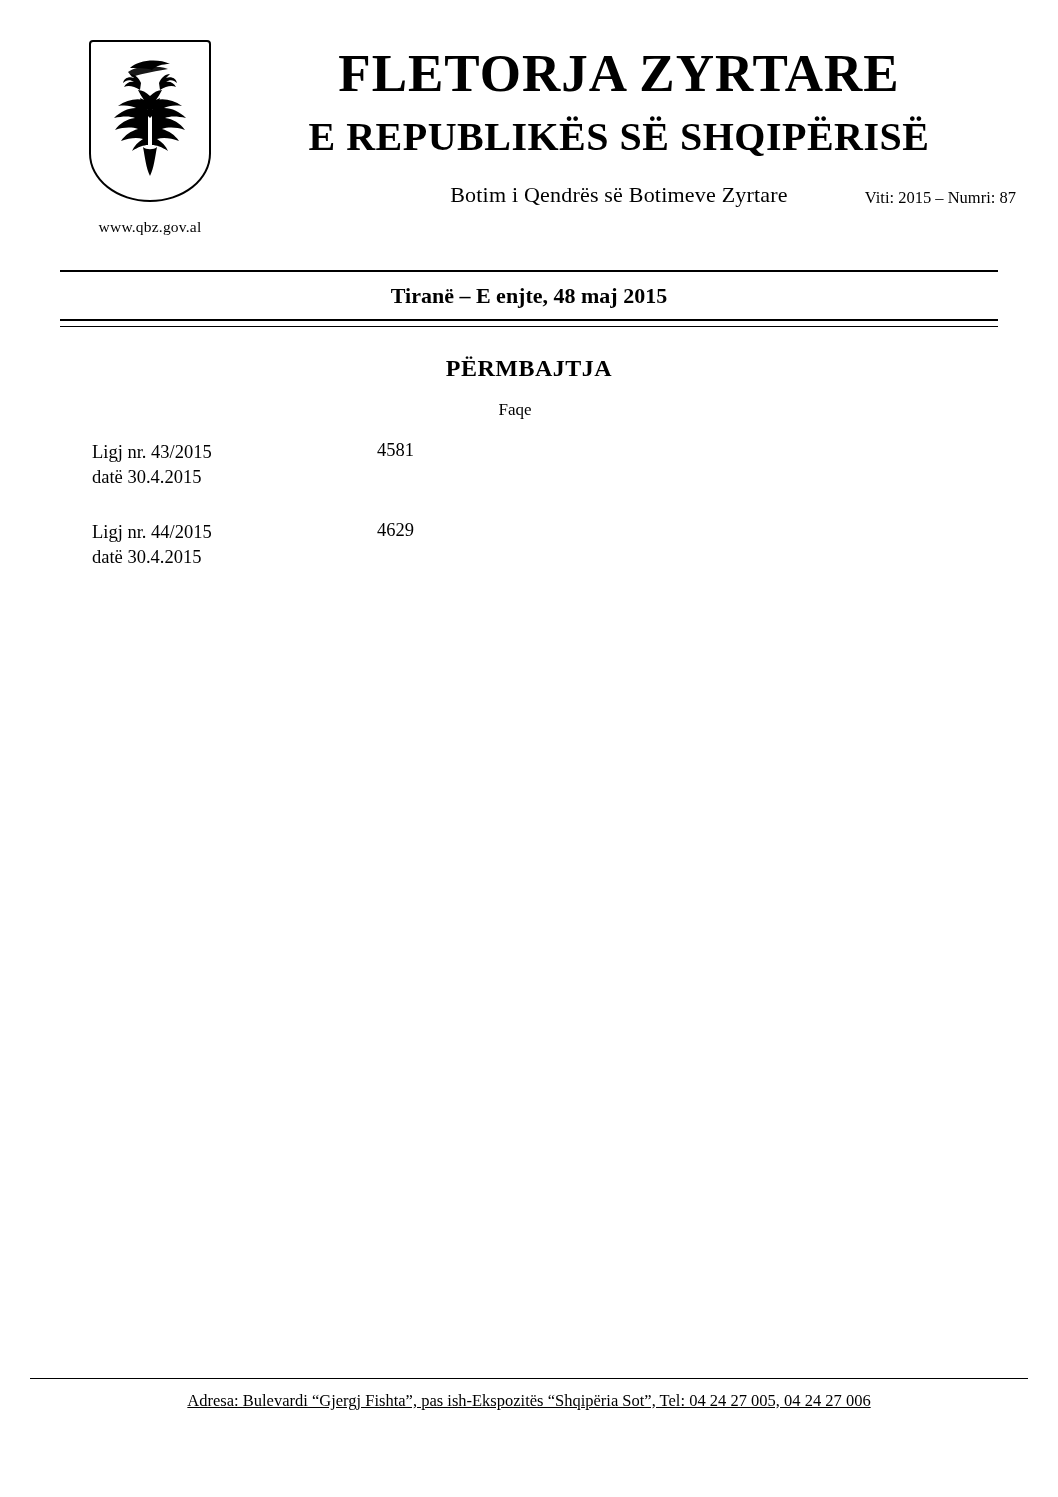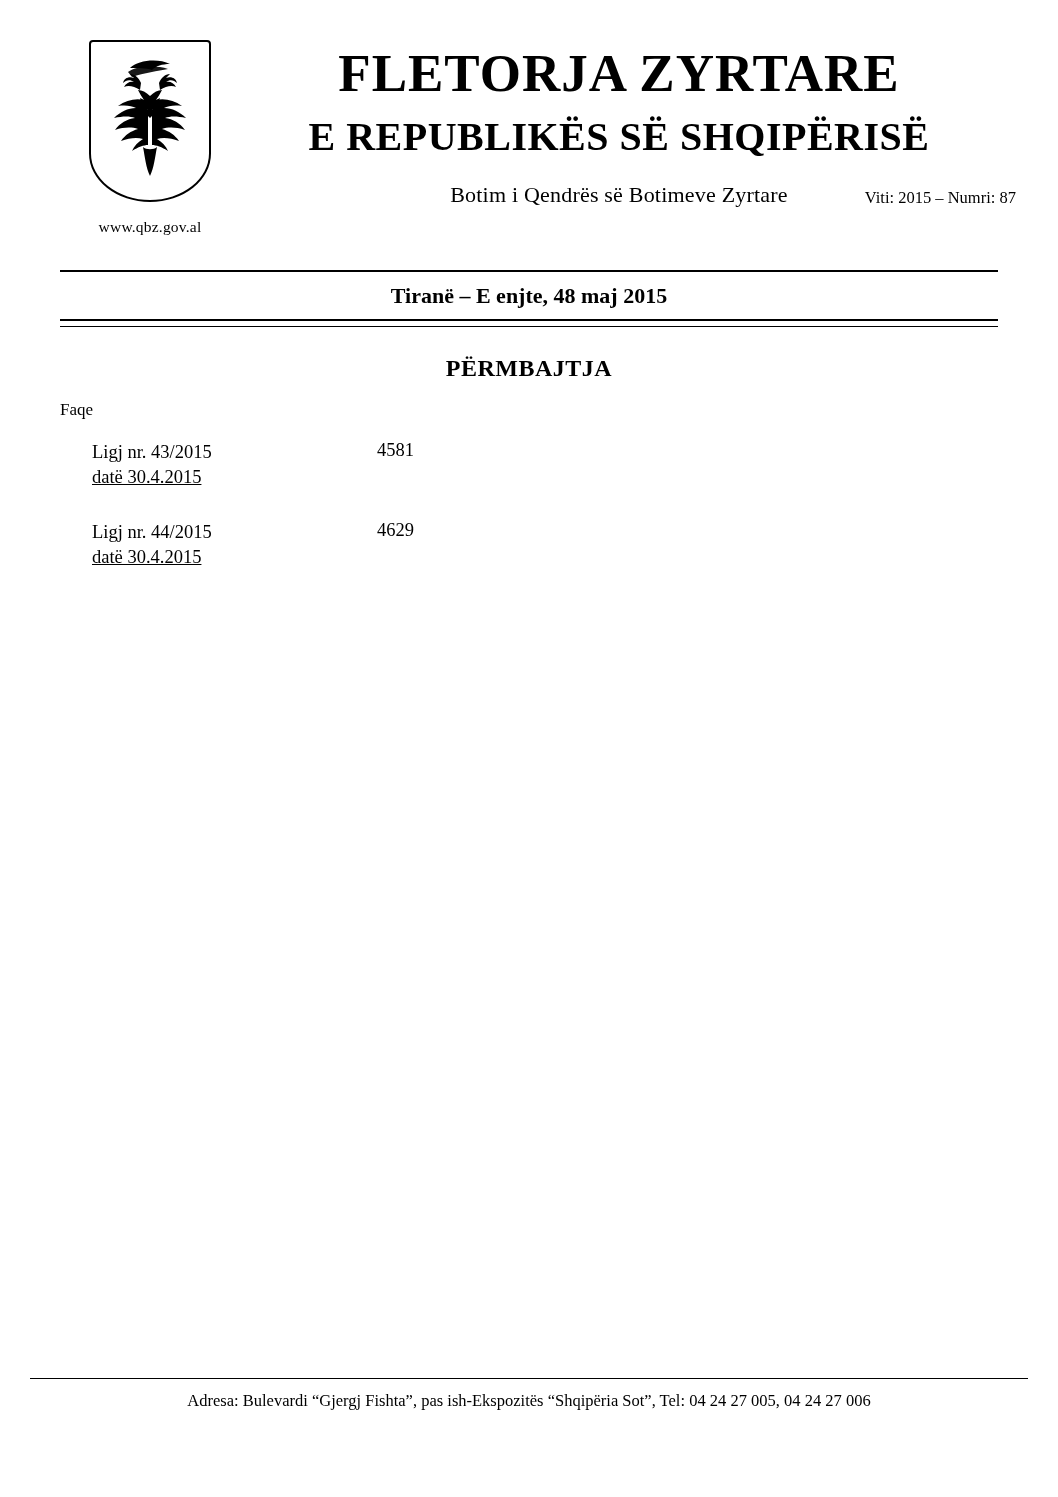--- a/index.html
+++ b/index.html
@@ -118,42 +118,42 @@
     padding: 0 30px;
   }
   .contents-title {
     text-align: center;
     font-size: 24px;
     font-weight: bold;
     letter-spacing: .5px;
     margin-top: 28px;
   }
   .faqe {
-    text-align: left;
+    text-align: center;
     font-size: 17px;
     margin-top: 18px;
     padding-right: 28px;
   }
   .toc {
     margin-top: 20px;
   }
   .toc-row {
     display: flex;
     flex-direction: row;
     align-items: flex-start;
     margin-bottom: 30px;
   }
   .toc-ref {
     flex: 0 0 290px;
     font-size: 18.5px;
     line-height: 1.35;
     padding-left: 32px;
     box-sizing: border-box;
   }
-  .toc-ref .ref-line2 { display: block; text-decoration: underline; }
+  .toc-ref .ref-line2 { display: block; }
   .toc-desc {
     flex: 1 1 auto;
     font-size: 18.5px;
     line-height: 1.35;
     padding-right: 10px;
   }
   .toc-page {
     flex: 0 0 90px;
     text-align: right;
     font-size: 18.5px;
@@ -169,20 +169,21 @@
     bottom: 118px;
     border-top: 1.5px solid #000;
   }
   .footer-text {
     position: absolute;
     left: 0;
     right: 0;
     bottom: 86px;
     text-align: center;
     font-size: 16.5px;
+    text-decoration: underline;
   }
 </style>
 </head>
 <body>
 
 <div class="page">
 
   <div class="masthead">
 
     <div class="crest-block">

